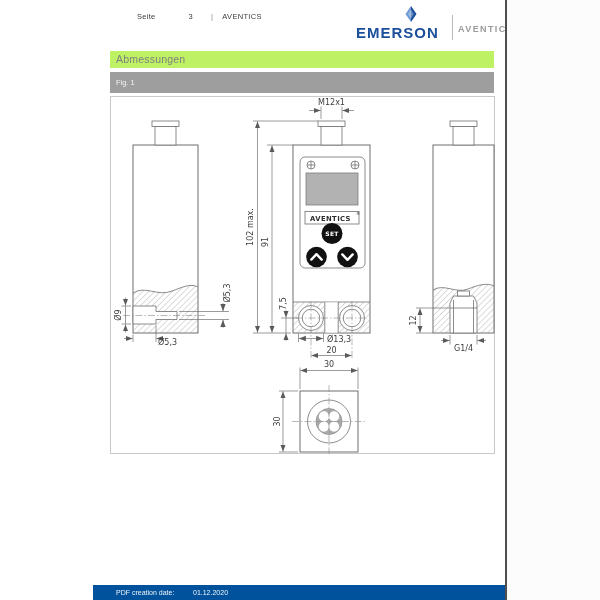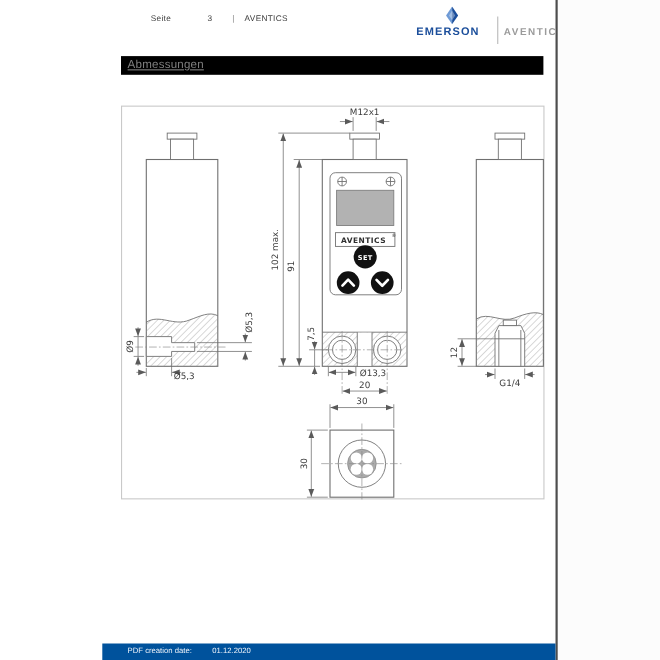--- a/index.html
+++ b/index.html
@@ -5,29 +5,29 @@
   html,body{margin:0;padding:0;background:#ffffff;}
   body{width:600px;height:600px;position:relative;overflow:hidden;
        font-family:"Liberation Sans","DejaVu Sans",sans-serif;-webkit-font-smoothing:antialiased;}
   .page{position:absolute;left:0;top:0;width:600px;height:600px;background:#fff;}
 
   
   .doc-header{position:absolute;left:113px;top:12px;font-size:7.5px;color:#3c3c3c;letter-spacing:.3px;}
   .doc-header span{margin-right:9px;margin-left:24px;}
   .brand-block{position:absolute;left:356px;top:6px;width:150px;height:40px;}
   .emerson{position:absolute;left:0;top:18px;width:80px;text-align:right;
-           font-size:10px;font-weight:bold;color:#1b4e9b;letter-spacing:1px;}
+           font-size:15px;font-weight:bold;color:#1b4e9b;letter-spacing:1px;}
   .em-icon{position:absolute;left:48px;top:0;}
   .brand-divider{position:absolute;left:96px;top:9px;width:1px;height:25px;background:#b9b9b9;}
   .aventics-logo{position:absolute;left:102px;top:18px;width:47px;overflow:hidden;white-space:nowrap;
                  font-size:9px;font-weight:bold;color:#9b9b9b;letter-spacing:1.4px;}
 
   
-  .section-bar{position:absolute;left:110px;top:51px;width:384px;height:17px;background:#000000;
-               color:#7f7f7f;font-size:10.5px;line-height:17px;padding-left:6px;box-sizing:border-box;letter-spacing:.2px;text-decoration:underline;}
+  .section-bar{position:absolute;left:110px;top:51px;width:384px;height:17px;background:#bef264;
+               color:#7f7f7f;font-size:10.5px;line-height:17px;padding-left:6px;box-sizing:border-box;letter-spacing:.2px;}
   .fig-bar{position:absolute;left:110px;top:72px;width:384px;height:21px;background:#9e9e9e;
            color:#f5f5f5;font-size:7.5px;line-height:21px;padding-left:6px;box-sizing:border-box;}
 
   
   .fig-box{position:absolute;left:110px;top:96px;width:385px;height:358px;border:1px solid #c9c9c9;box-sizing:border-box;background:#fff;}
   .fig-box svg{position:absolute;left:-1px;top:-1px;}
 
   
   .page-edge{position:absolute;left:505px;top:0;width:2px;height:600px;background:#4e4e4e;}
   .outside{position:absolute;left:507px;top:0;width:93px;height:600px;background:#fcfcfc;}
@@ -63,20 +63,21 @@
         <polygon points="7,0 12.5,8 7,16" fill="#1b4e9b"></polygon>
         <polygon points="7,3.5 9.8,8 7,12.5 4.2,8" fill="#ffffff" opacity="0.35"></polygon>
       </svg>
     </span>
     <div class="emerson">EMERSON</div>
     <div class="brand-divider"></div>
     <div class="aventics-logo">AVENTICS</div>
   </div>
 
   <div class="section-bar">Abmessungen</div>
+  <div class="fig-bar">Fig. 1</div>
 
   <div class="fig-box">
   <svg width="385" height="358" viewBox="110 96 385 358">
     <defs>
       <pattern id="hatch" patternUnits="userSpaceOnUse" width="4.2" height="4.2" patternTransform="rotate(45)">
         <path d="M0,0 L0,4.2" stroke="#9a9a9a" stroke-width="0.7"></path>
       </pattern>
       <marker id="ar" viewBox="0 0 10 10" refX="10" refY="5" markerWidth="7" markerHeight="7" markerUnits="userSpaceOnUse" orient="auto-start-reverse">
         <path d="M0,1.2 L10,5 L0,8.8 Z" fill="#5a5a5a"></path>
       </marker>

